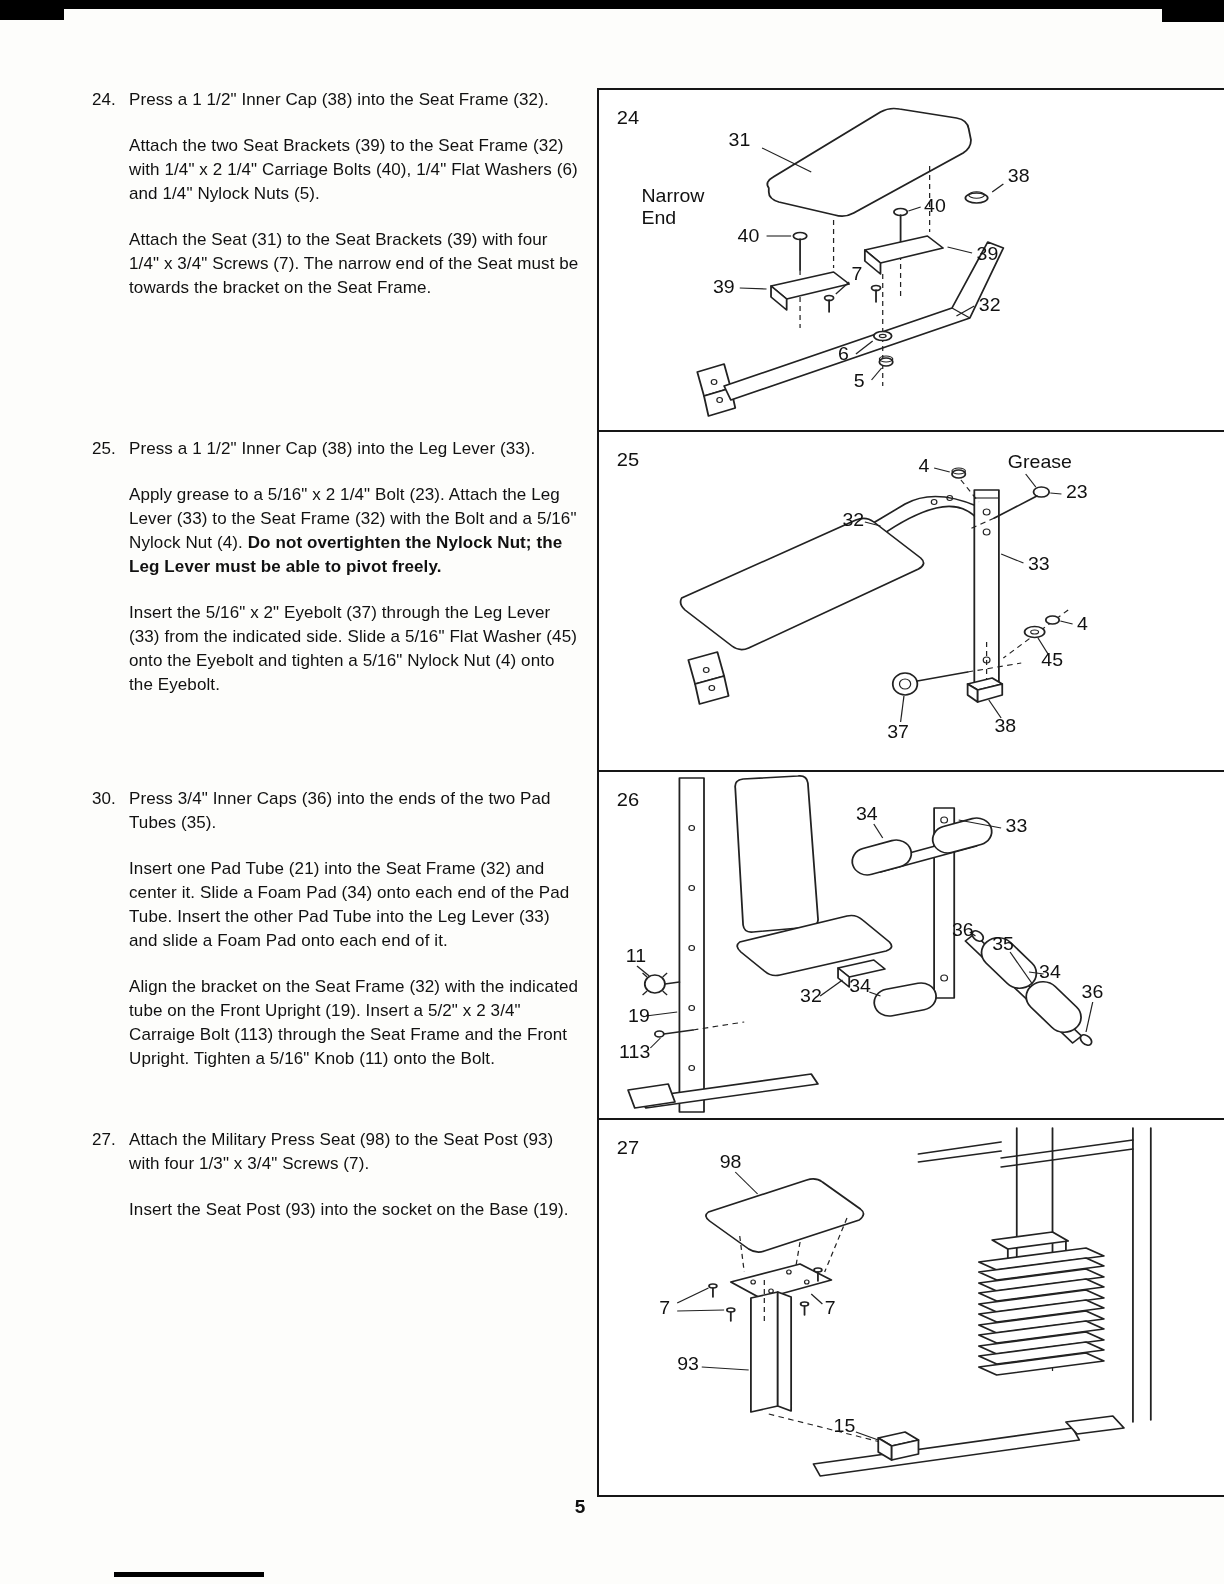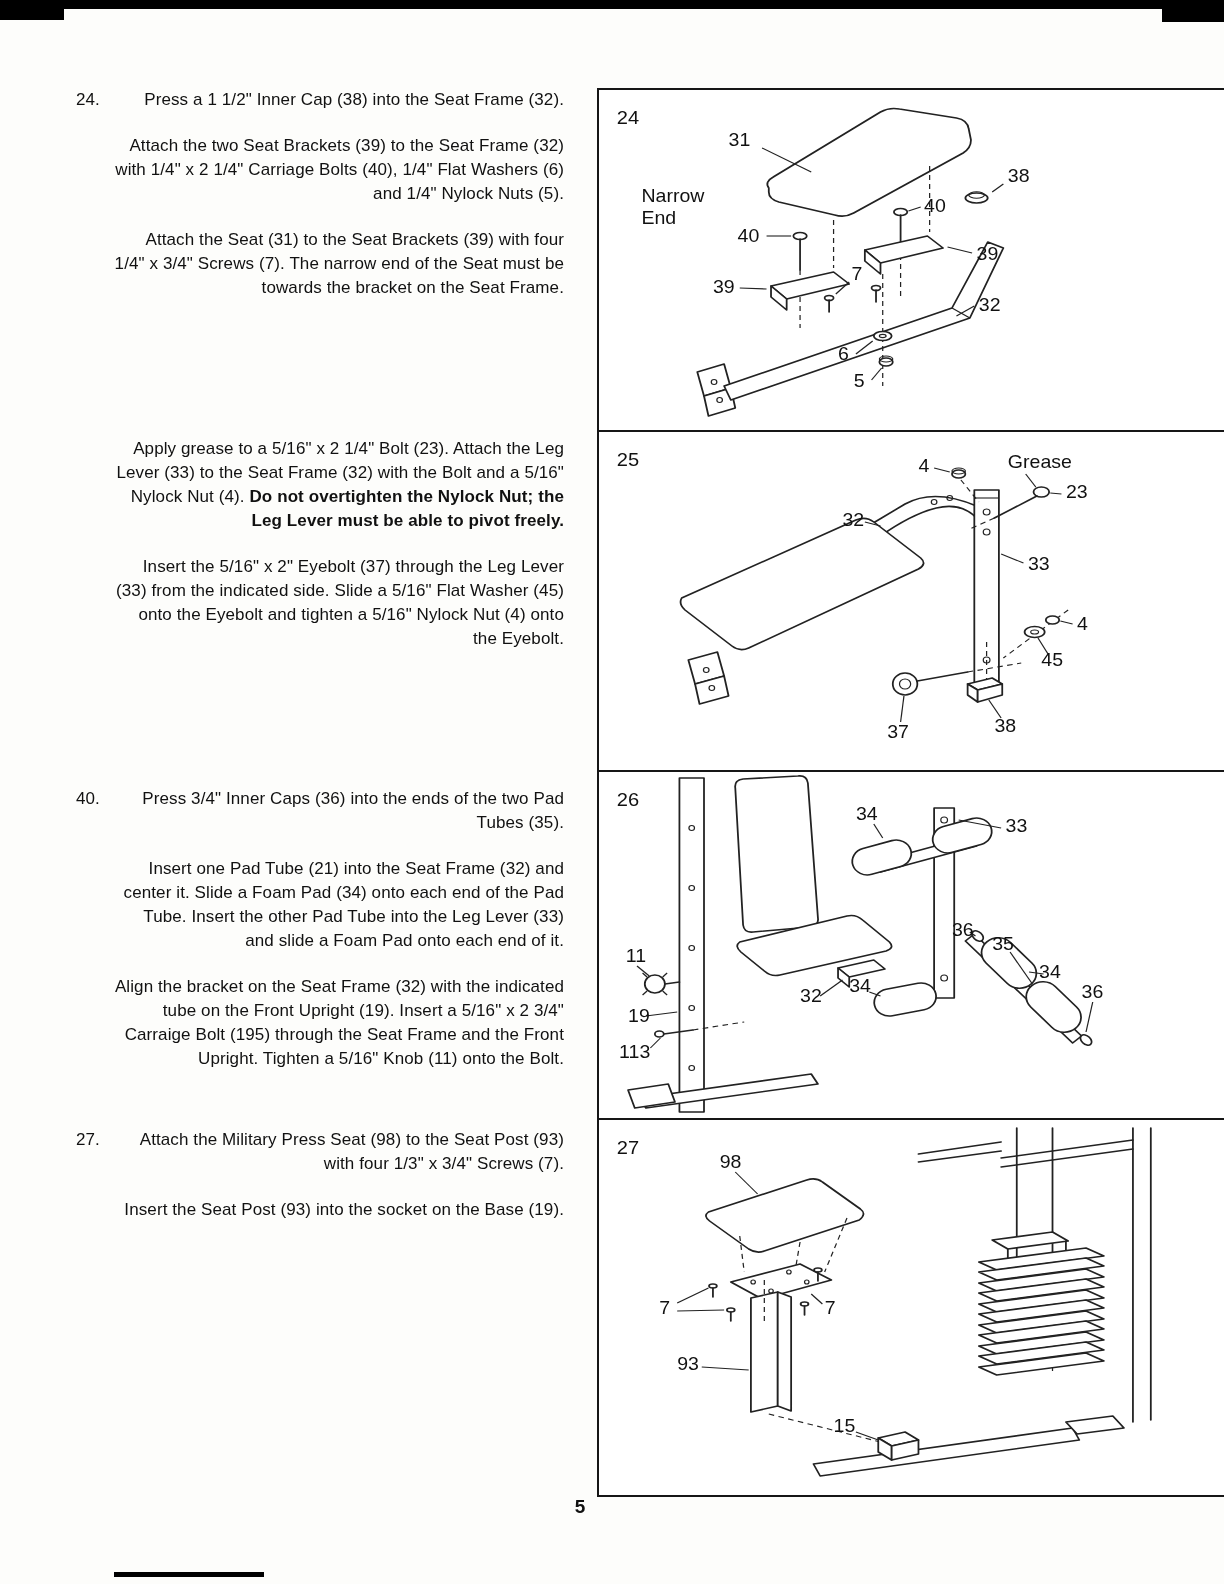--- a/index.html
+++ b/index.html
@@ -1,19 +1,19 @@
 <!DOCTYPE html>
 <html><head>
 <meta charset="utf-8">
 <style>
   * { margin:0; padding:0; box-sizing:border-box; }
   html,body { background:#fdfdfb; }
   body { width:1224px; height:1584px; position:relative; font-family:"Liberation Sans",sans-serif; color:#111; overflow:hidden; }
   .artifact { position:absolute; background:#000; }
-  .step { position:absolute; left:76px; width:488px; padding-left:37px;text-align:right; }
+  .step { position:absolute; left:92px; width:488px; padding-left:37px; }
   .step .num { position:absolute; left:0; top:0; font-size:17px; }
   .p { font-size:17px; line-height:24px; margin-bottom:22px; letter-spacing:.1px; }
   .p b { font-weight:bold; }
   .fig { position:absolute; left:597px; width:634px; border:2px solid #161616; background:#fff; }
   .fig svg { display:block; width:100%; height:100%; }
   text { font-family:"Liberation Sans",sans-serif; }
   .lbl { font-size:17.5px; fill:#111; }
   .fig-num { font-size:18px; fill:#111; }
   .part { fill:#fff; stroke:#222; stroke-width:1.6; stroke-linejoin:round; }
   .ln { fill:none; stroke:#222; stroke-width:1.6; stroke-linecap:round; }
@@ -36,32 +36,36 @@
     <p class="p">
       <span class="num">24.</span>
       <span>Press a 1 1/2" Inner Cap (38) into the Seat Frame (32).</span>
     </p>
     <p class="p"><span>Attach the two Seat Brackets (39) to the Seat Frame (32) with 1/4" x 2 1/4" Carriage Bolts (40), 1/4" Flat Washers (6) and 1/4" Nylock Nuts (5).</span></p>
     <p class="p"><span>Attach the Seat (31) to the Seat Brackets (39) with four 1/4" x 3/4" Screws (7). The narrow end of the Seat must be towards the bracket on the Seat Frame.</span></p>
   </div>
 
   <div class="step" style="top:437px">
     <p class="p">
+      <span class="num">25.</span>
+      <span>Press a 1 1/2" Inner Cap (38) into the Leg Lever (33).</span>
+    </p>
+    <p class="p">
       <span>Apply grease to a 5/16" x 2 1/4" Bolt (23). Attach the Leg Lever (33) to the Seat Frame (32) with the Bolt and a 5/16" Nylock Nut (4). </span><b>Do not overtighten the Nylock Nut; the Leg Lever must be able to pivot freely.</b>
     </p>
     <p class="p"><span>Insert the 5/16" x 2" Eyebolt (37) through the Leg Lever (33) from the indicated side. Slide a 5/16" Flat Washer (45) onto the Eyebolt and tighten a 5/16" Nylock Nut (4) onto the Eyebolt.</span></p>
   </div>
 
   <div class="step" style="top:787px">
     <p class="p">
-      <span class="num">40.</span>
+      <span class="num">30.</span>
       <span>Press 3/4" Inner Caps (36) into the ends of the two Pad Tubes (35).</span>
     </p>
     <p class="p"><span>Insert one Pad Tube (21) into the Seat Frame (32) and center it. Slide a Foam Pad (34) onto each end of the Pad Tube. Insert the other Pad Tube into the Leg Lever (33) and slide a Foam Pad onto each end of it.</span></p>
-    <p class="p"><span>Align the bracket on the Seat Frame (32) with the indicated tube on the Front Upright (19). Insert a 5/16" x 2 3/4" Carraige Bolt (195) through the Seat Frame and the Front Upright. Tighten a 5/16" Knob (11) onto the Bolt.</span></p>
+    <p class="p"><span>Align the bracket on the Seat Frame (32) with the indicated tube on the Front Upright (19). Insert a 5/2" x 2 3/4" Carraige Bolt (113) through the Seat Frame and the Front Upright. Tighten a 5/16" Knob (11) onto the Bolt.</span></p>
   </div>
 
   <div class="step" style="top:1128px">
     <p class="p">
       <span class="num">27.</span>
       <span>Attach the Military Press Seat (98) to the Seat Post (93) with four 1/3" x 3/4" Screws (7).</span>
     </p>
     <p class="p"><span>Insert the Seat Post (93) into the socket on the Base (19).</span></p>
   </div>
 

